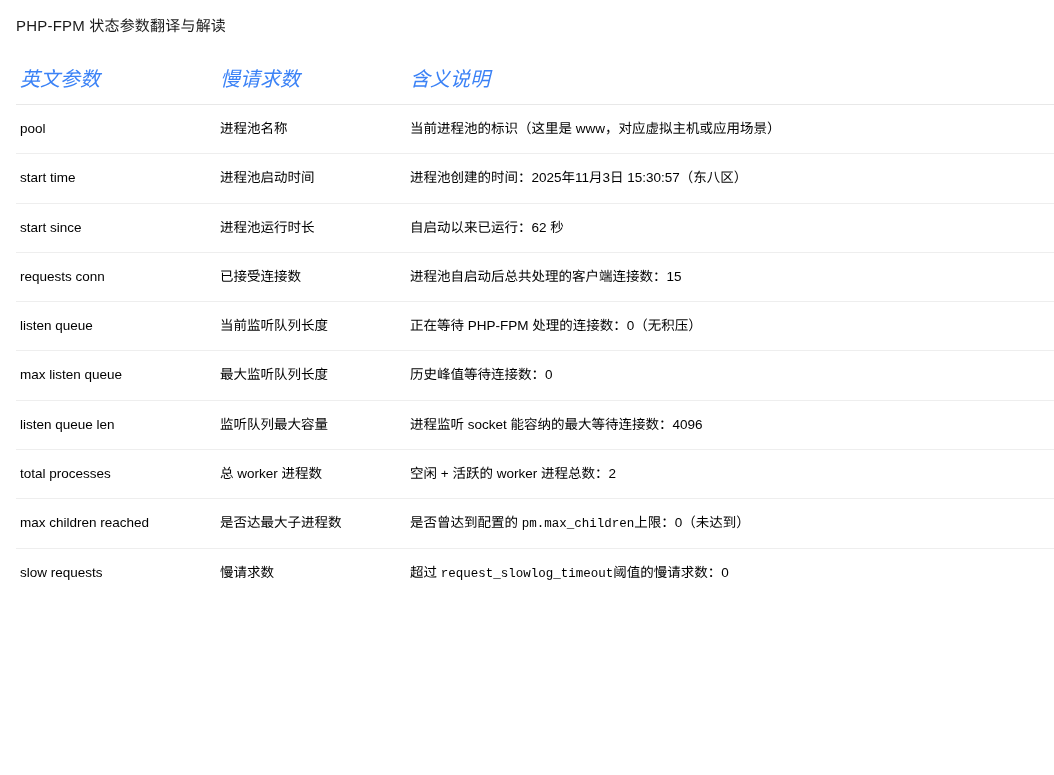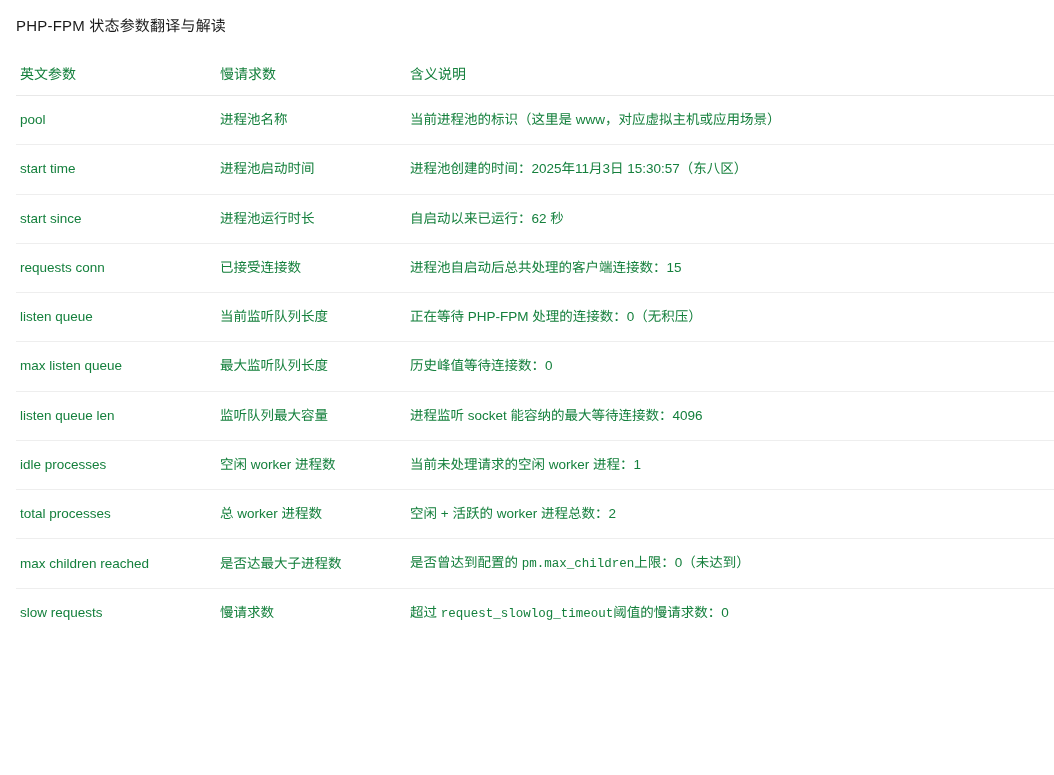--- a/index.html
+++ b/index.html
@@ -31,30 +31,31 @@
     margin: 18px 0 0 16px;
     border-collapse: collapse;
     table-layout: fixed;
   }
   table.param-table col.c1 { width: 200px; }
   table.param-table col.c2 { width: 190px; }
   table.param-table col.c3 { width: 648px; }
 
   table.param-table th {
     text-align: left;
-    font-size: 14px;
+    font-size: 20px;
     font-weight: normal;
-    color: #15803d;
+    color: #3b82f6;
     padding: 10px 4px 12px 4px;
     border-bottom: 1px solid #e8e8e8;
     vertical-align: middle;
+    font-style: italic;
   }
   table.param-table td {
     font-size: 13.5px;
-    color: #15803d;
+    color: #000000;
     padding: 14px 4px 14px 4px;
     border-bottom: 1px solid #eeeeee;
     vertical-align: middle;
     line-height: 1.5;
     margin-left: 23px;
   }
   table.param-table tr.row:last-child td {
     border-bottom: none;
   }
   .mono {
@@ -112,25 +113,20 @@
         <td>max listen queue</td>
         <td>最大监听队列长度</td>
         <td>历史峰值等待连接数：0</td>
       </tr>
       <tr class="row">
         <td>listen queue len</td>
         <td>监听队列最大容量</td>
         <td>进程监听 socket 能容纳的最大等待连接数：4096</td>
       </tr>
       <tr class="row">
-        <td>idle processes</td>
-        <td>空闲 worker 进程数</td>
-        <td>当前未处理请求的空闲 worker 进程：1</td>
-      </tr>
-      <tr class="row">
         <td>total processes</td>
         <td>总 worker 进程数</td>
         <td>空闲 + 活跃的 worker 进程总数：2</td>
       </tr>
       <tr class="row">
         <td>max children reached</td>
         <td>是否达最大子进程数</td>
         <td>是否曾达到配置的 <span class="mono">pm.max_children</span>上限：0（未达到）</td>
       </tr>
       <tr class="row">

